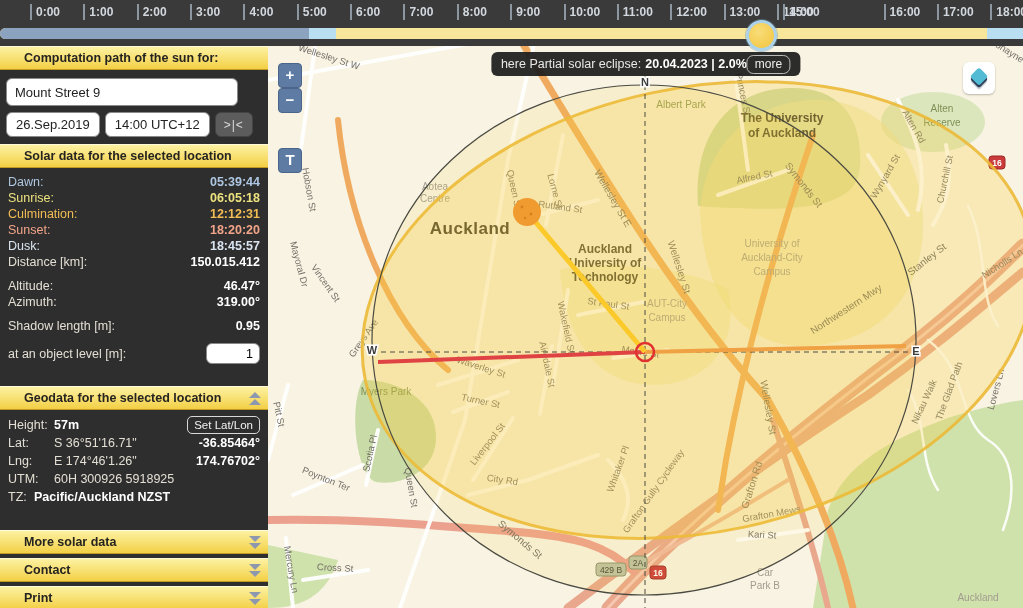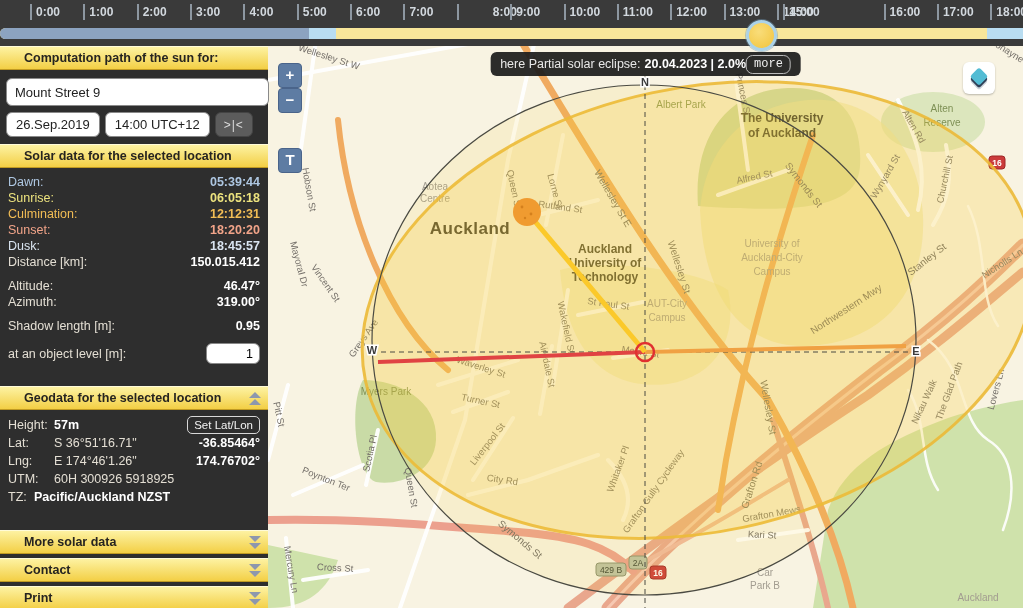--- a/index.html
+++ b/index.html
@@ -18,21 +18,21 @@
      box-shadow:0 0 0 1px rgba(110,150,180,.45);z-index:41;}
 
   
   #sidebar{position:absolute;left:0;top:46px;width:268px;height:562px;background:#2e2e2e;z-index:30;}
   .ybar{background:linear-gradient(#fdf2a2,#f3cf45);border-top:1px solid #fffbd8;border-bottom:1px solid #c09a22;
         color:#262420;font-weight:bold;font-size:12.5px;padding:4px 24px;position:relative;box-sizing:border-box;}
   .ybar .chev{position:absolute;right:7px;top:4px;}
   .tri{width:0;height:0;border-left:6px solid transparent;border-right:6px solid transparent;display:block;margin:1px 0;}
   .tri.dn{border-top:6px solid #8d97ad;}
   .tri.up{border-bottom:6px solid #8d97ad;}
-  #loc-input{display:block;margin:8px 6px 0;width:263px;height:28px;box-sizing:border-box;border:1px solid #8a8a8a;
+  #loc-input{display:block;margin:8px 6px 0;width:232px;height:28px;box-sizing:border-box;border:1px solid #8a8a8a;
      border-radius:6px;padding:0 8px;font-size:13px;font-family:inherit;color:#222;}
   .btn-row{display:flex;gap:5px;margin:6px 6px 7px;}
   .btn-white{background:#fff;border:1px solid #8a8a8a;border-radius:6px;font-size:13px;color:#222;
      padding:4px 9px;font-family:inherit;cursor:pointer;}
   .btn-dark{background:#5c5c5c;border:1px solid #444;border-radius:6px;color:#ddd;font-size:12px;
      padding:4px 8px;letter-spacing:1px;font-family:inherit;cursor:pointer;}
   .panel{padding:6px 8px 20px;font-size:12.5px;color:#e4dfd4;}
   .drow{display:flex;justify-content:space-between;line-height:16px;}
   .drow .v{font-weight:bold;color:#fff;}
   .gap{margin-top:8px;}
@@ -50,21 +50,21 @@
   .acc{height:24px;}
 
   
   #map{position:absolute;left:268px;top:46px;width:755px;height:562px;background:#f8f3e2;overflow:hidden;z-index:10;}
   #mapsvg{position:absolute;left:0;top:0;}
   #eclipse{position:absolute;left:50%;transform:translateX(-50%);top:6px;height:24px;z-index:20;
      background:rgba(28,28,28,.93);border-radius:6px;color:#e8e8e8;font-size:12.5px;display:flex;
      align-items:center;padding:0 10px;white-space:nowrap;}
   #eclipse b{color:#fff;margin-left:4px;}
   #eclipse-more{border:1px solid #bbb;border-radius:7px;padding:0 7px;margin-left:0;font-size:12px;
-     color:#eee;background:transparent;font-family:Liberation Mono, monospace;cursor:pointer;line-height:17px;}
+     color:#eee;background:transparent;font-family:Liberation Sans, sans-serif;cursor:pointer;line-height:17px;}
   .mapbtn{position:absolute;width:22px;height:23px;background:#5e7ca3;color:#fff;font-weight:bold;
      font-size:15px;text-align:center;line-height:22px;border-radius:4px;border:1px solid #4a6档;
      border:1px solid #4a648a;z-index:20;cursor:pointer;}
   #layers-btn{position:absolute;right:28px;top:16px;width:32px;height:32px;background:#fff;border-radius:6px;
      z-index:20;display:flex;align-items:center;justify-content:center;cursor:pointer;box-shadow:0 1px 2px rgba(0,0,0,.25);}
 
   
   text{font-family:"Liberation Sans",sans-serif;}
   .st{font-size:9.5px;fill:#75706a;}
   .road{font-size:10px;fill:#6e6a64;}
@@ -106,21 +106,21 @@
         <span>5:00</span>
       </div>
       <div class="tick" style="left: 332.1px;">
         <i></i>
         <span>6:00</span>
       </div>
       <div class="tick" style="left: 385.45px;">
         <i></i>
         <span>7:00</span>
       </div>
-      <div class="tick" style="left: 438.8px; gap: 30px;">
+      <div class="tick" style="left: 438.8px;">
         <i></i>
         <span>8:00</span>
       </div>
       <div class="tick" style="left: 492.15px;">
         <i></i>
         <span>9:00</span>
       </div>
       <div class="tick" style="left: 545.5px;">
         <i></i>
         <span>10:00</span>

